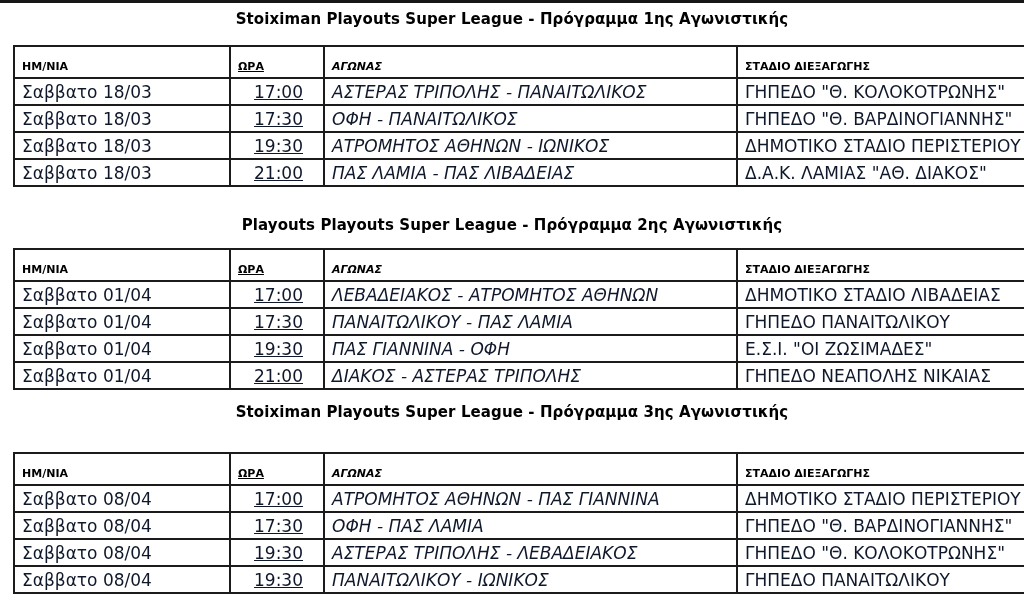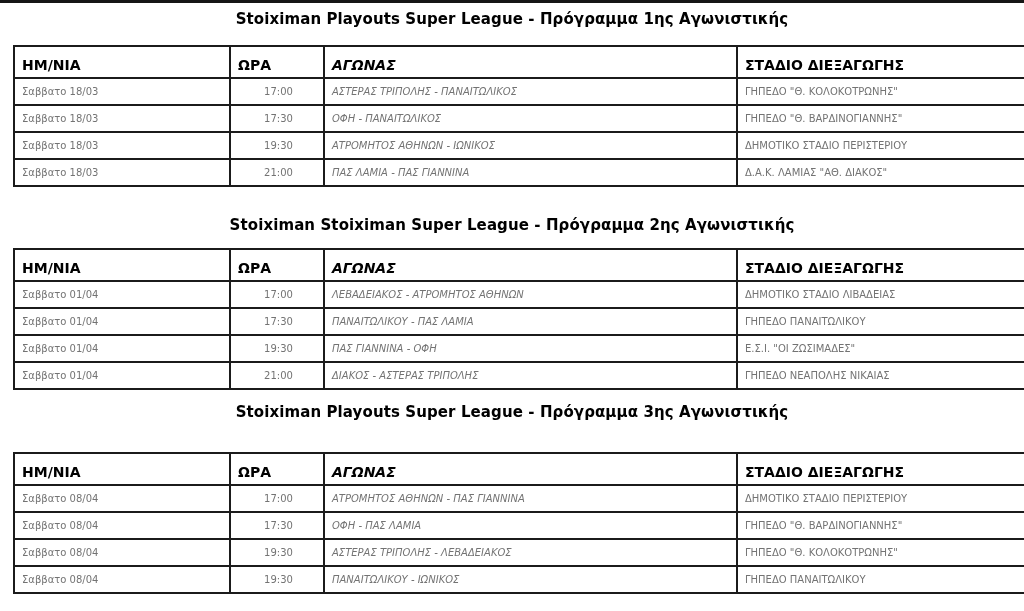--- a/index.html
+++ b/index.html
@@ -39,41 +39,41 @@
   .t2 { top: 248px; }
   .t3 { top: 452px; }
 
   table.sched th, table.sched td {
     border: 2px solid #1b1b1b;
     white-space: nowrap;
     overflow: hidden;
     padding: 0 4px 0 7px;
   }
   table.sched th {
-    font-size: 14px;
+    font-size: 11px;
     font-weight: bold;
     color: #000000;
     text-align: left;
     vertical-align: bottom;
     height: 26px;
     padding-bottom: 4px;
     border-radius: 14px;
   }
   table.sched td {
-    font-size: 10px;
+    font-size: 17px;
     font-weight: normal;
-    color: #737373;
+    color: #0f172a;
     vertical-align: middle;
     height: 25px;
   }
   .c-date  { width: 203px; }
   .c-time  { width: 81px;  }
   .c-match { width: 400px; font-style: italic; }
   .c-venue { width: 311px; }
-  th.c-time, td.c-time { text-align: center; padding-left: 0; padding-right: 0; }
+  th.c-time, td.c-time { text-align: center; padding-left: 0; padding-right: 0; text-decoration: underline; }
 </style>
 </head>
 <body>
 
 <div class="topbar"></div>
 
 <div class="sec-title t1-title">Stoiximan Playouts Super League - Πρόγραμμα 1ης Αγωνιστικής</div>
 <table class="sched t1">
   <thead>
     <tr>
@@ -98,27 +98,27 @@
     </tr>
     <tr>
       <td class="c-date">Σαββατο 18/03</td>
       <td class="c-time">19:30</td>
       <td class="c-match">ΑΤΡΟΜΗΤΟΣ ΑΘΗΝΩΝ - ΙΩΝΙΚΟΣ</td>
       <td class="c-venue">ΔΗΜΟΤΙΚΟ ΣΤΑΔΙΟ ΠΕΡΙΣΤΕΡΙΟΥ</td>
     </tr>
     <tr>
       <td class="c-date">Σαββατο 18/03</td>
       <td class="c-time">21:00</td>
-      <td class="c-match">ΠΑΣ ΛΑΜΙΑ - ΠΑΣ ΓΙΑΝΝΙΝΑ</td>
+      <td class="c-match">ΠΑΣ ΛΑΜΙΑ - ΠΑΣ ΛΙΒΑΔΕΙΑΣ</td>
       <td class="c-venue">Δ.Α.Κ. ΛΑΜΙΑΣ "ΑΘ. ΔΙΑΚΟΣ"</td>
     </tr>
   </tbody>
 </table>
 
-<div class="sec-title t2-title">Stoiximan Stoiximan Super League - Πρόγραμμα 2ης Αγωνιστικής</div>
+<div class="sec-title t2-title">Playouts Playouts Super League - Πρόγραμμα 2ης Αγωνιστικής</div>
 <table class="sched t2">
   <thead>
     <tr>
       <th class="c-date">ΗΜ/ΝΙΑ</th>
       <th class="c-time">ΩΡΑ</th>
       <th class="c-match">ΑΓΩΝΑΣ</th>
       <th class="c-venue">ΣΤΑΔΙΟ ΔΙΕΞΑΓΩΓΗΣ</th>
     </tr>
   </thead>
   <tbody>

